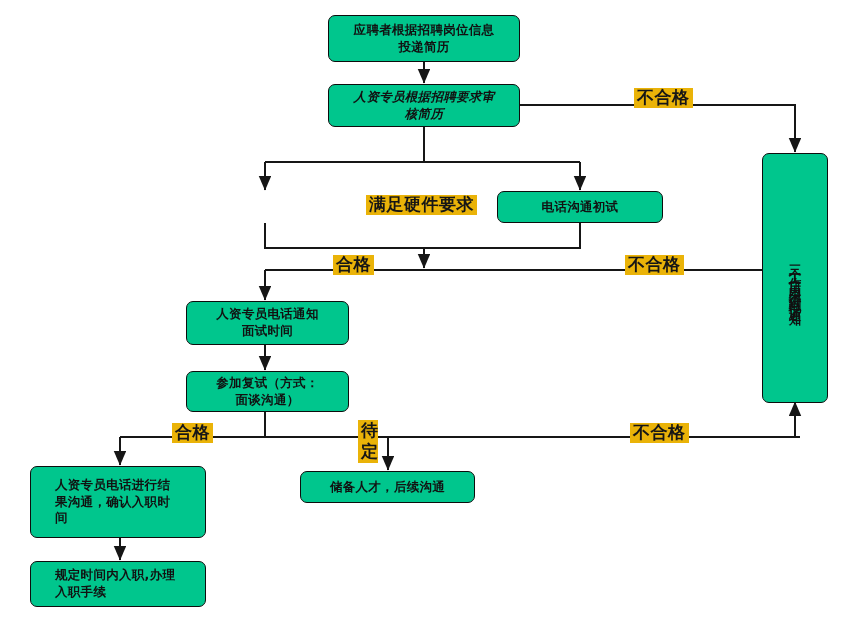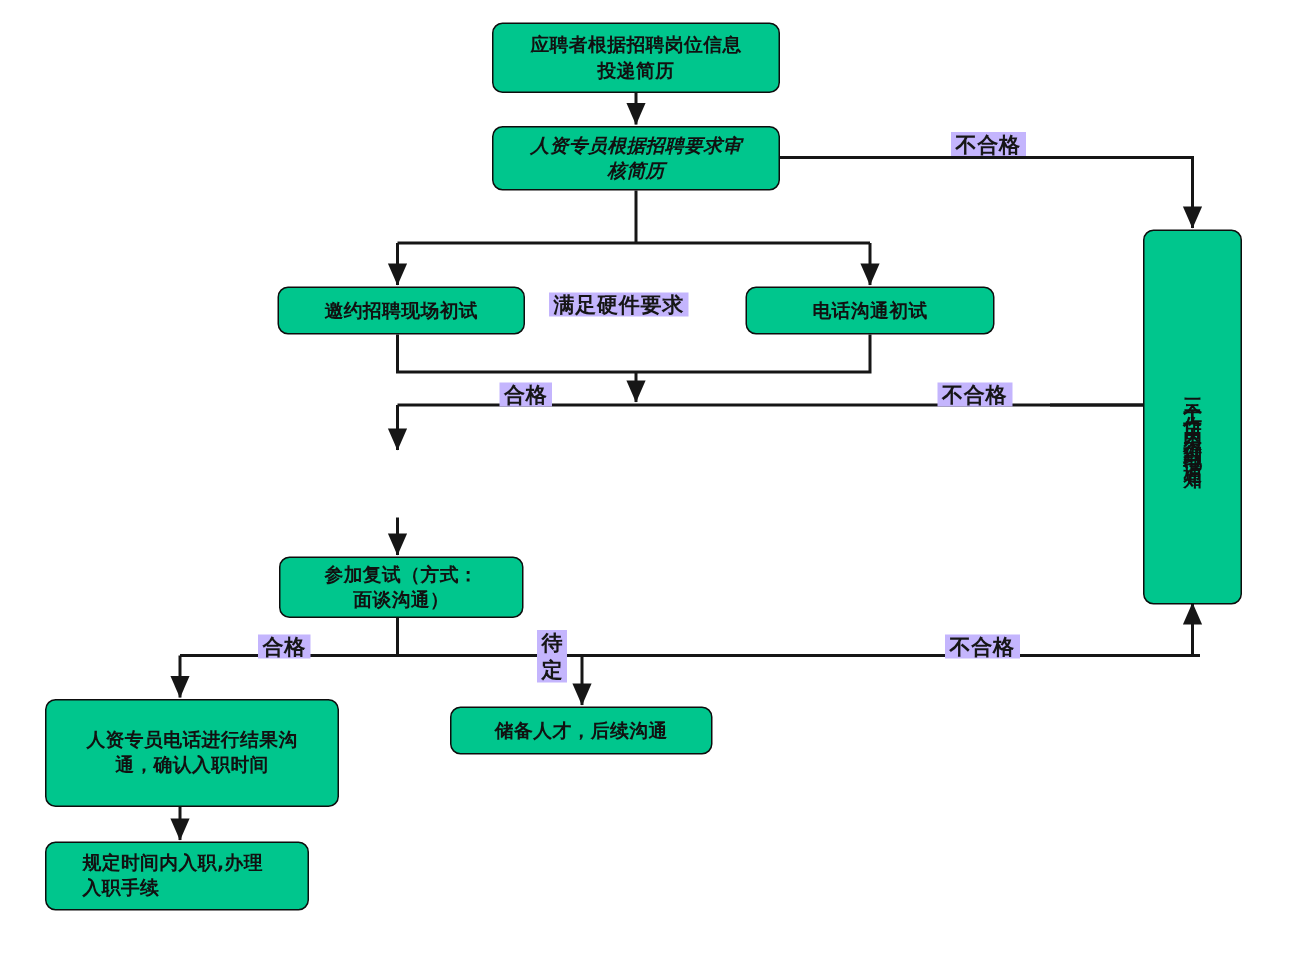--- a/index.html
+++ b/index.html
@@ -53,26 +53,26 @@
     text-orientation: upright;
     letter-spacing: 4px;
     align-items: flex-start;
     justify-content: center;
     padding-top: 8px;
     font-size: 12.5px;
   }
   .edge-label {
     position: absolute;
     color: #161616;
-    font-size: 14px;
+    font-size: 17px;
     font-weight: bold;
     font-family: Liberation Sans, sans-serif;
     letter-spacing: 0.5px;
     white-space: nowrap;
-    background: #c4b5fd;
+    background: #eab308;
     padding: 0 3px;
     line-height: 1.15;
   }
   .edge-label.stacked {
     white-space: normal;
     width: 14px;
     text-align: center;
     line-height: 1.25;
   }
 </style>
@@ -125,34 +125,34 @@
   </svg>
 
   <div class="node-box" style="left:328px; top:15px; width:192px; height:47px;">
     <span>应聘者根据招聘岗位信息投递简历</span>
   </div>
 
   <div class="node-box" style="left:328px; top:84px; width:192px; height:43px;font-style:italic;">
     <span>人资专员根据招聘要求审核简历</span>
   </div>
 
-  <div class="node-box" style="left:185px; top:191px; width:165px; height:32px;">
-    <span>邀约招聘现场初试</span>
-  </div>
 
   <div class="node-box" style="left:497px; top:191px; width:166px; height:32px;">
     <span>电话沟通初试</span>
   </div>
 
+  <div class="node-box" style="left:186px; top:301px; width:163px; height:44px;">
+    <span>人资专员电话通知面试时间</span>
+  </div>
 
   <div class="node-box" style="left:186px; top:371px; width:163px; height:41px;">
     <span>参加复试（方式：面谈沟通）</span>
   </div>
 
-  <div class="node-box left-align" style="left:30px; top:466px; width:196px; height:72px;text-align:center;">
+  <div class="node-box left-align" style="left:30px; top:466px; width:176px; height:72px;">
     <span>人资专员电话进行结果沟通，确认入职时间</span>
   </div>
 
   <div class="node-box" style="left:300px; top:471px; width:175px; height:32px;">
     <span>储备人才，后续沟通</span>
   </div>
 
   <div class="node-box left-align" style="left:30px; top:561px; width:176px; height:46px;">
     <span>规定时间内入职,办理入职手续</span>
   </div>

